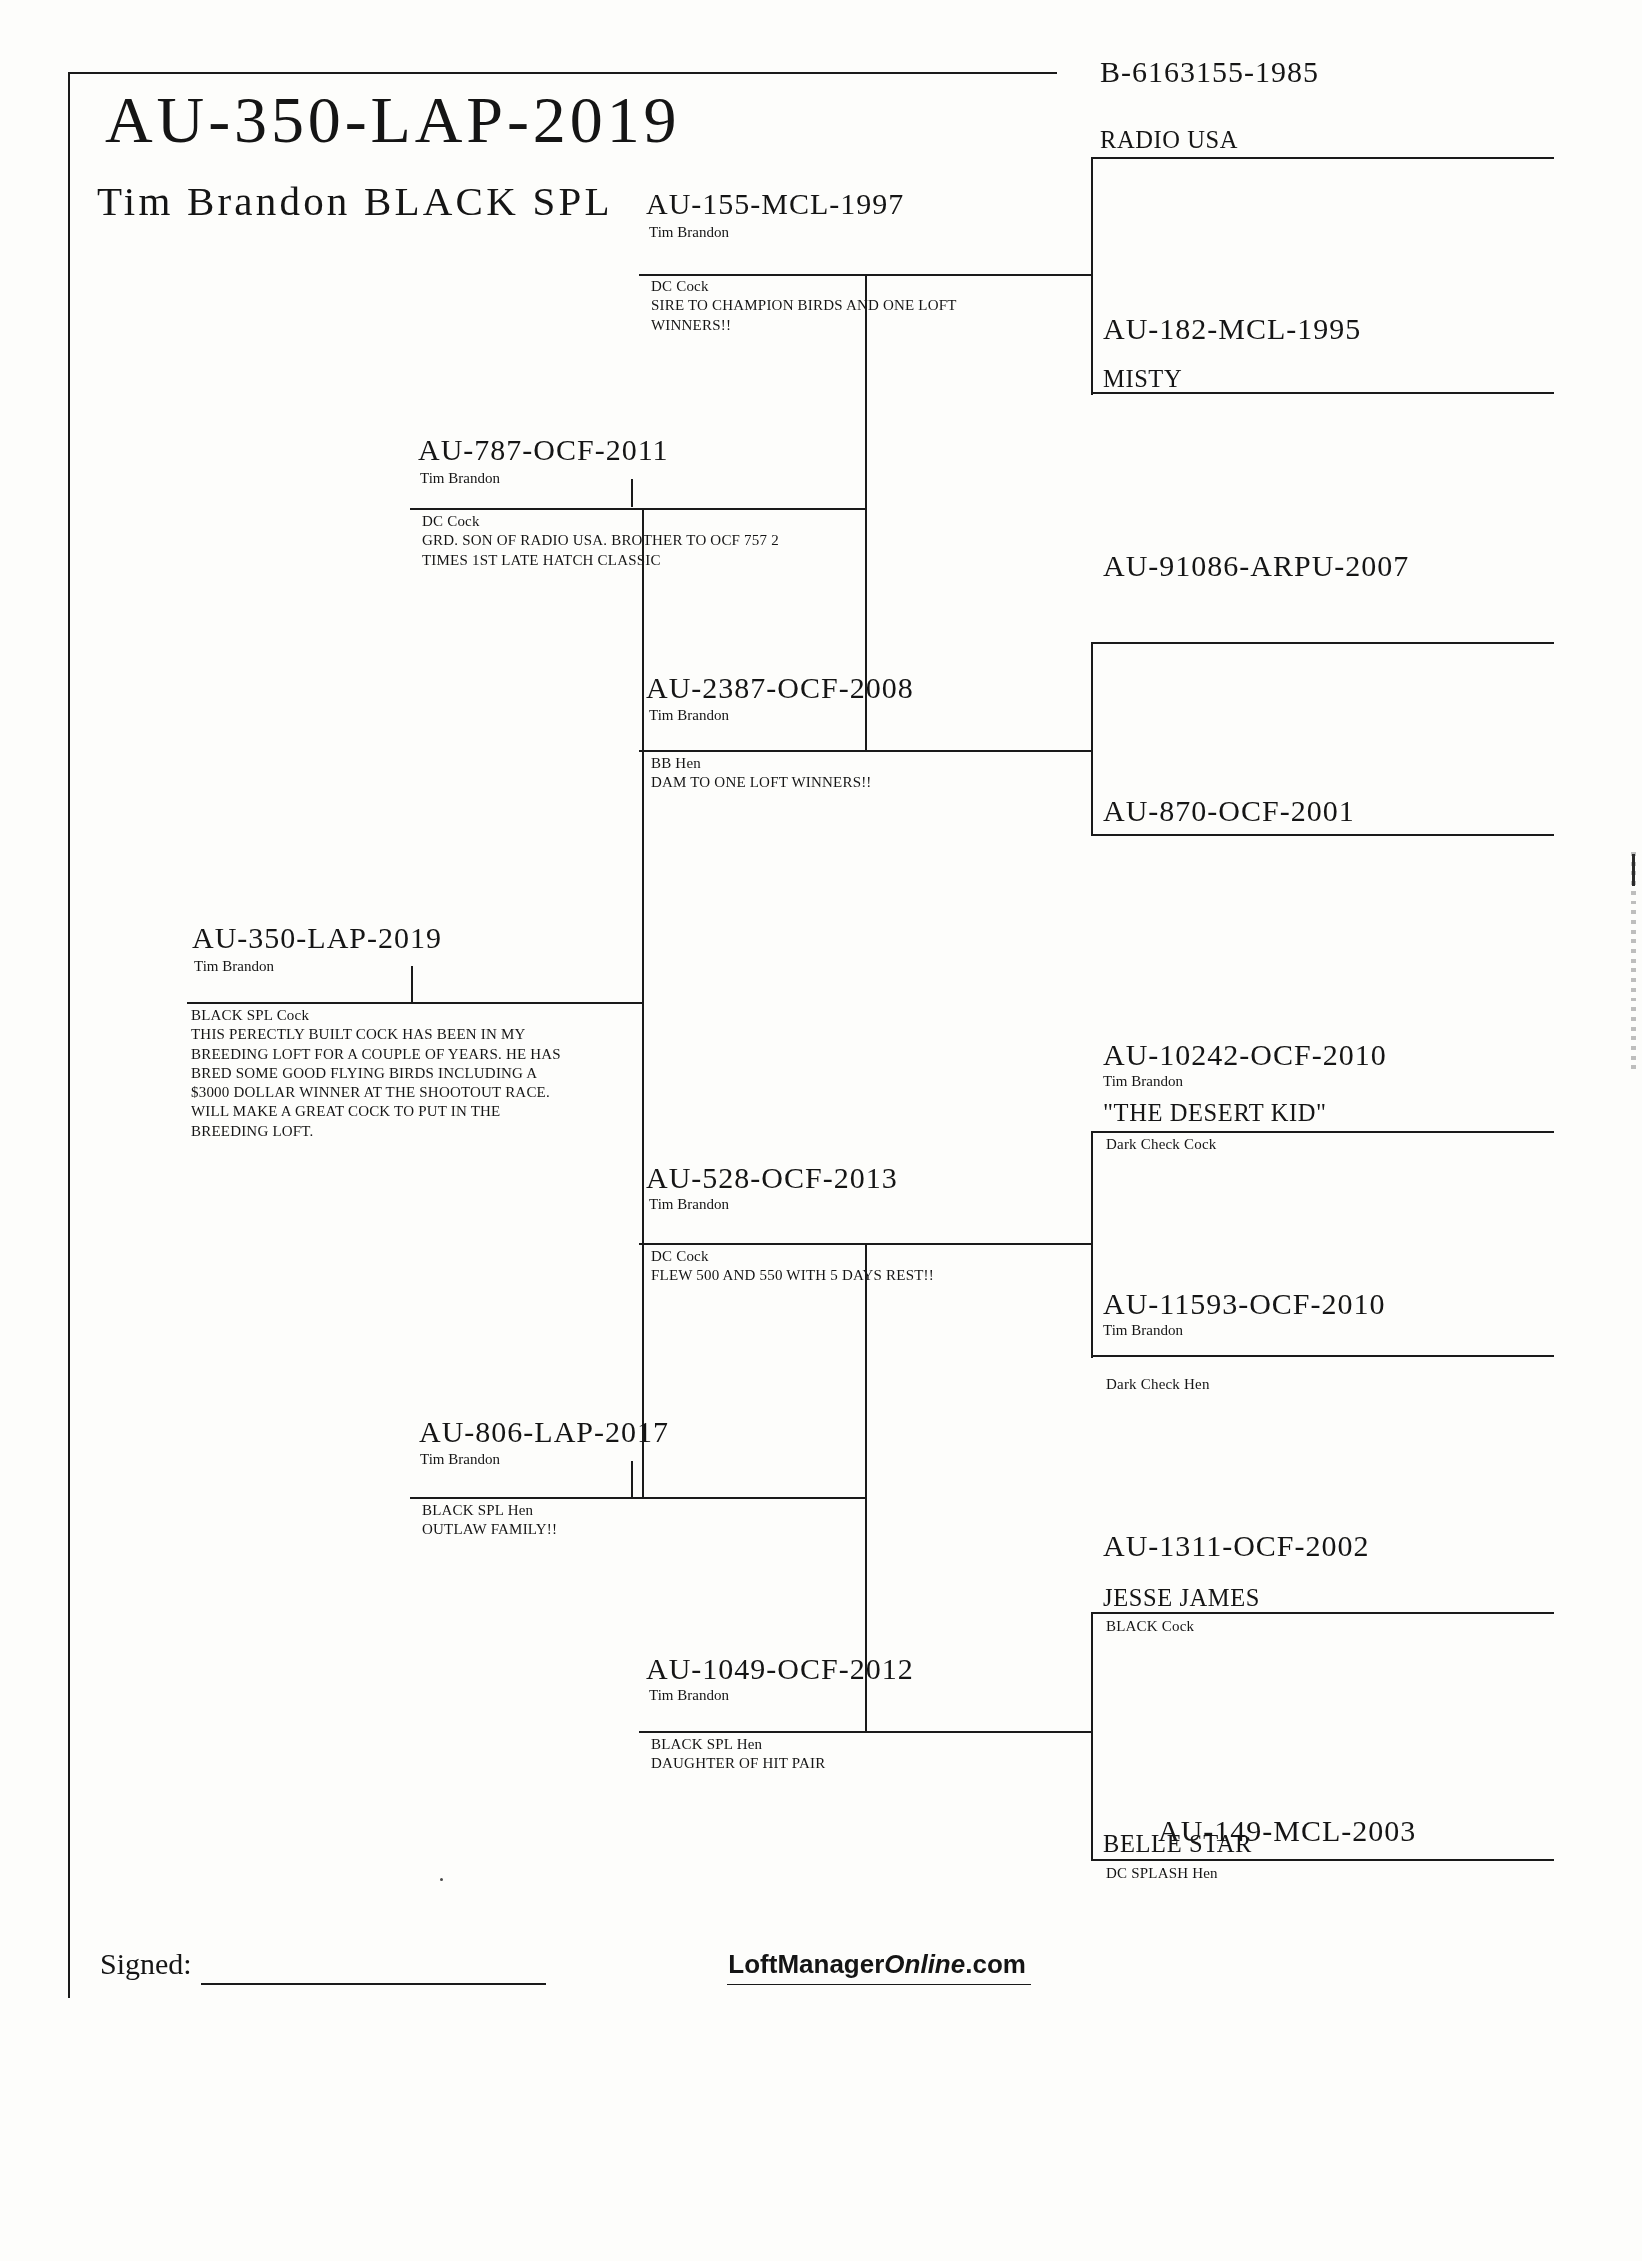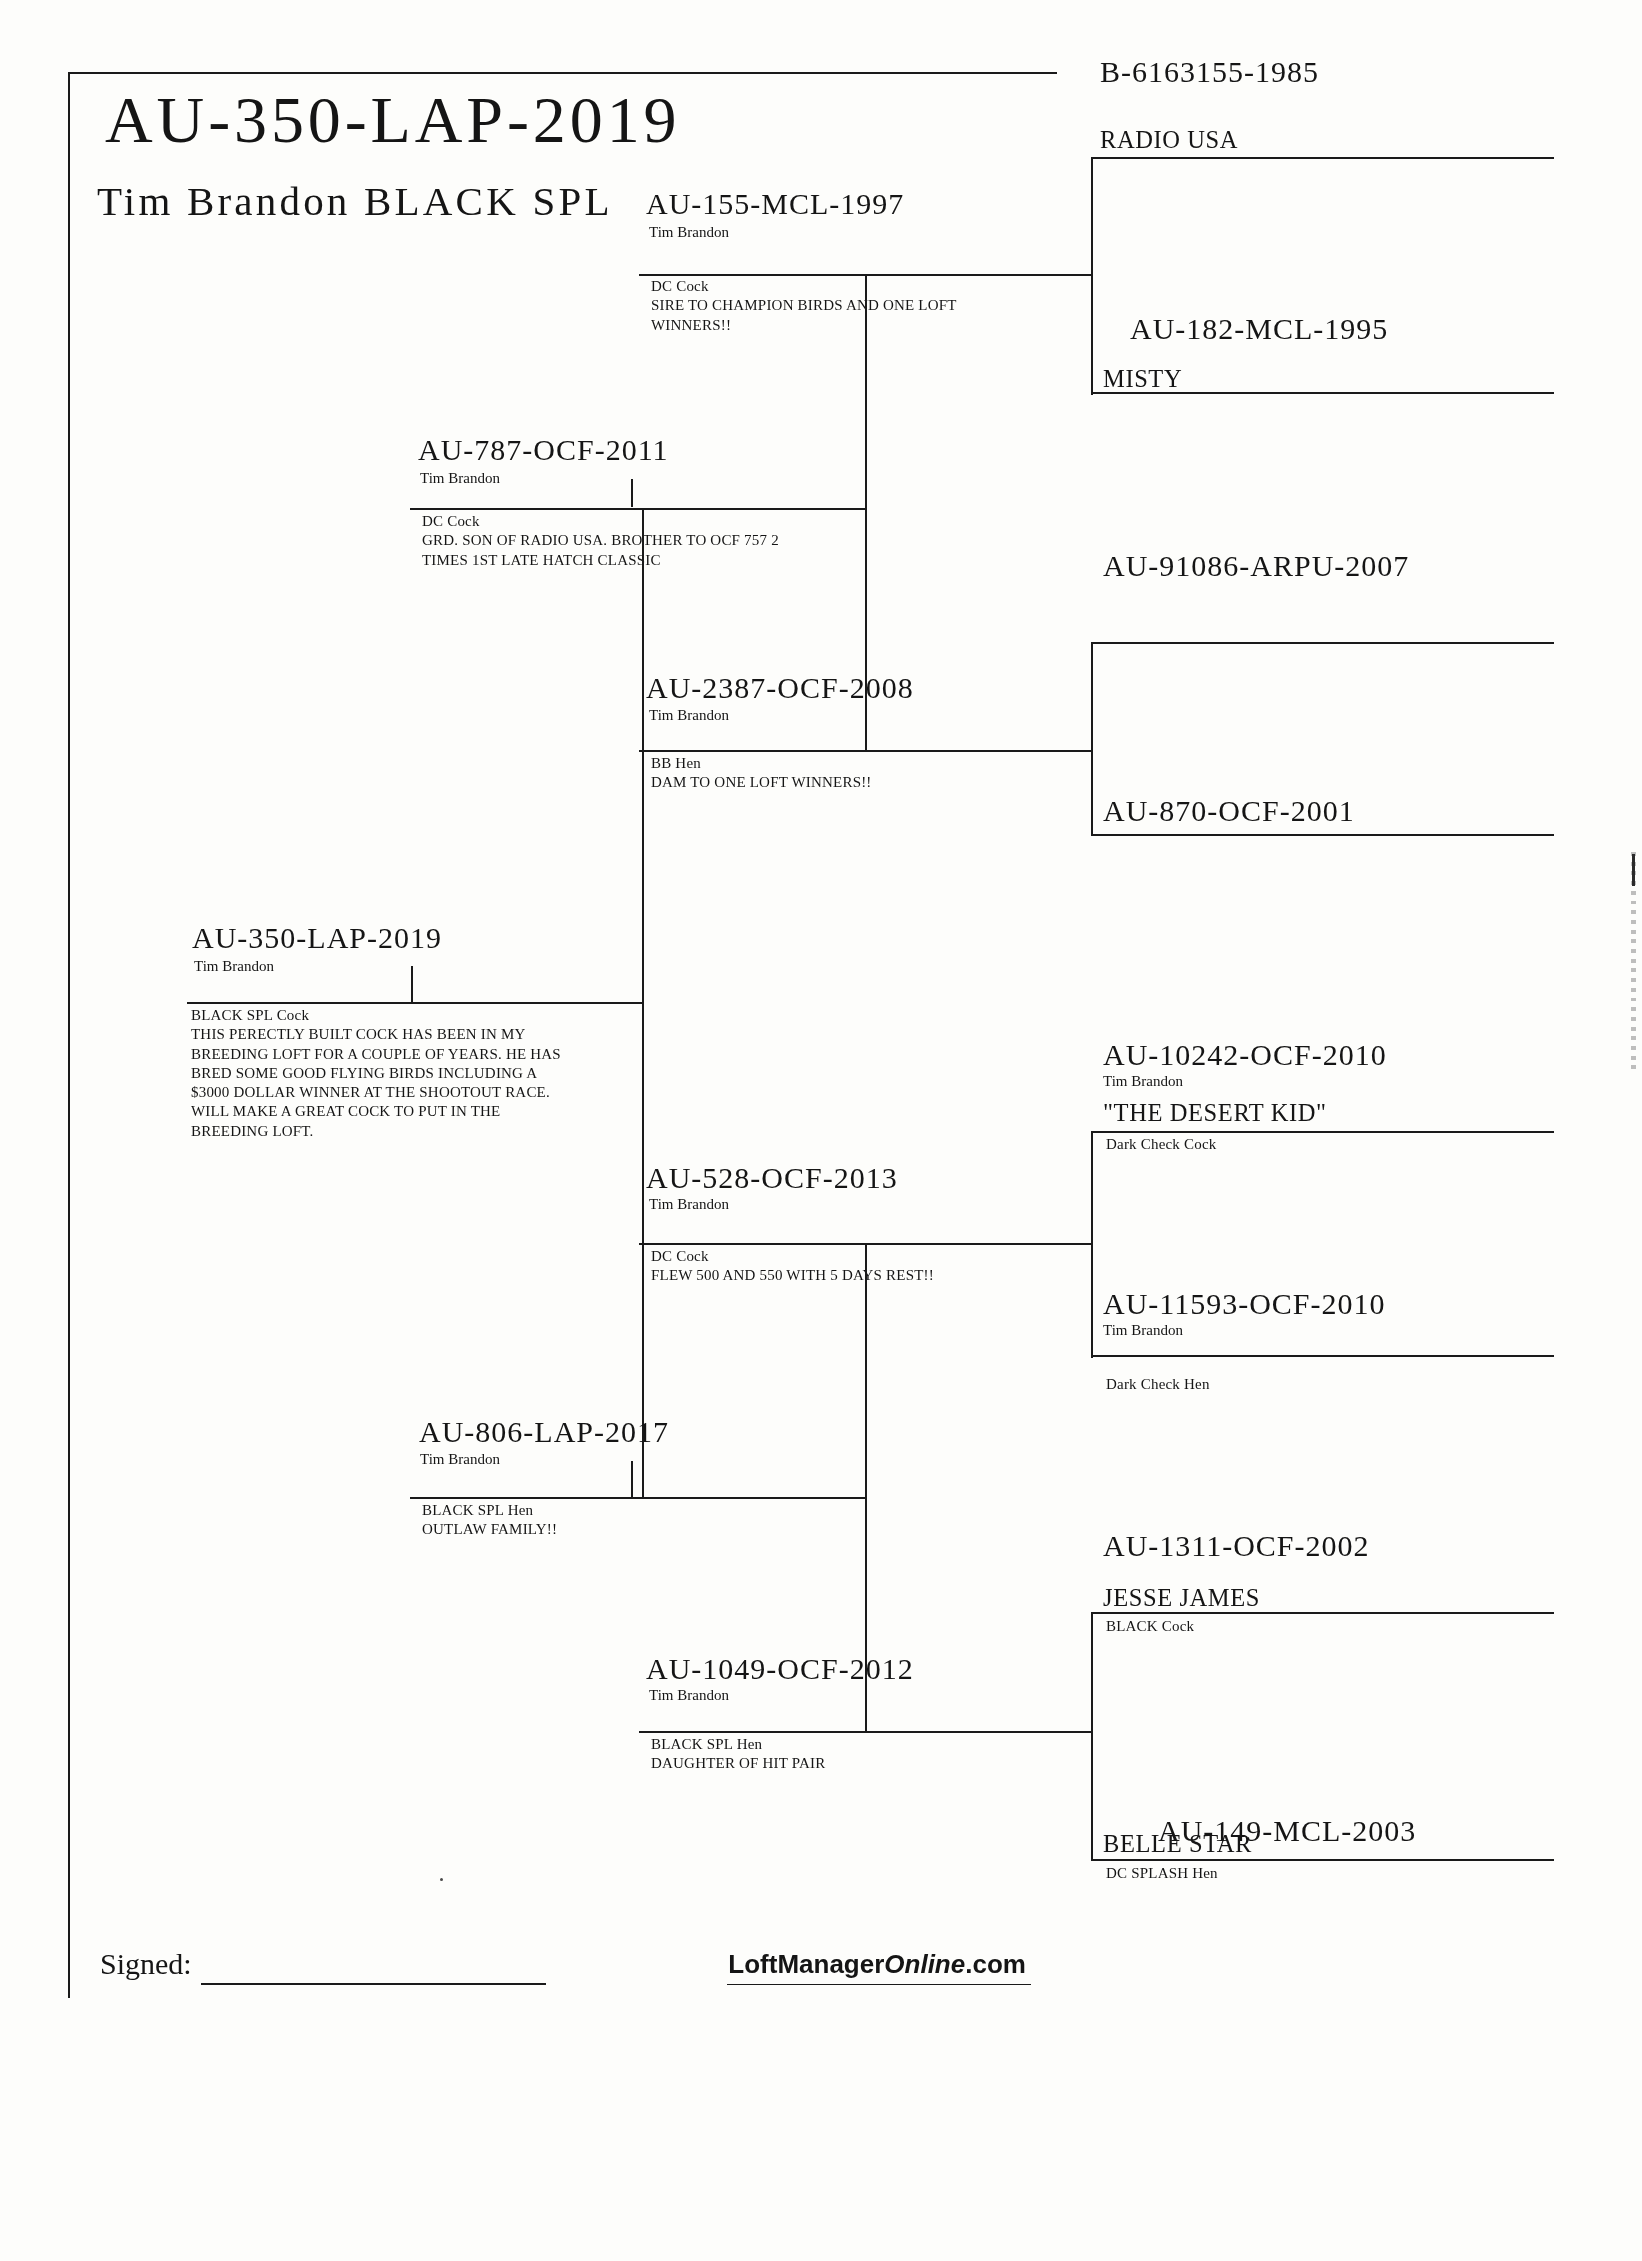--- a/index.html
+++ b/index.html
@@ -36,21 +36,21 @@
   <div class="hline" style="left:68px;top:72px;width:989px;"></div>
 
   <div class="title" style="left:105px;top:82px;">AU-350-LAP-2019</div>
   <div class="subtitle" style="left:97px;top:177px;">Tim Brandon BLACK SPL</div>
 
   <div class="band" style="left:1100px;top:55px;">B-6163155-1985</div>
   <div class="gname" style="left:1100px;top:126px;">RADIO USA</div>
   <div class="hline" style="left:1091px;top:157px;width:463px;"></div>
   <div class="vline" style="left:1091px;top:157px;height:238px;"></div>
 
-  <div class="band" style="left:1103px;top:312px;margin-left:27px;">AU-182-MCL-1995</div>
+  <div class="band" style="left:1103px;top:312px;">AU-182-MCL-1995</div>
   <div class="gname" style="left:1103px;top:365px;">MISTY</div>
   <div class="hline" style="left:1091px;top:392px;width:463px;"></div>
 
   <div class="band" style="left:646px;top:187px;">AU-155-MCL-1997</div>
   <div class="owner" style="left:649px;top:224px;">Tim Brandon</div>
   <div class="hline" style="left:639px;top:274px;width:454px;"></div>
   <div class="detail" style="left:651px;top:277px;">
     <div>DC Cock</div>
     <div>SIRE TO CHAMPION BIRDS AND ONE LOFT</div>
     <div>WINNERS!!</div>

